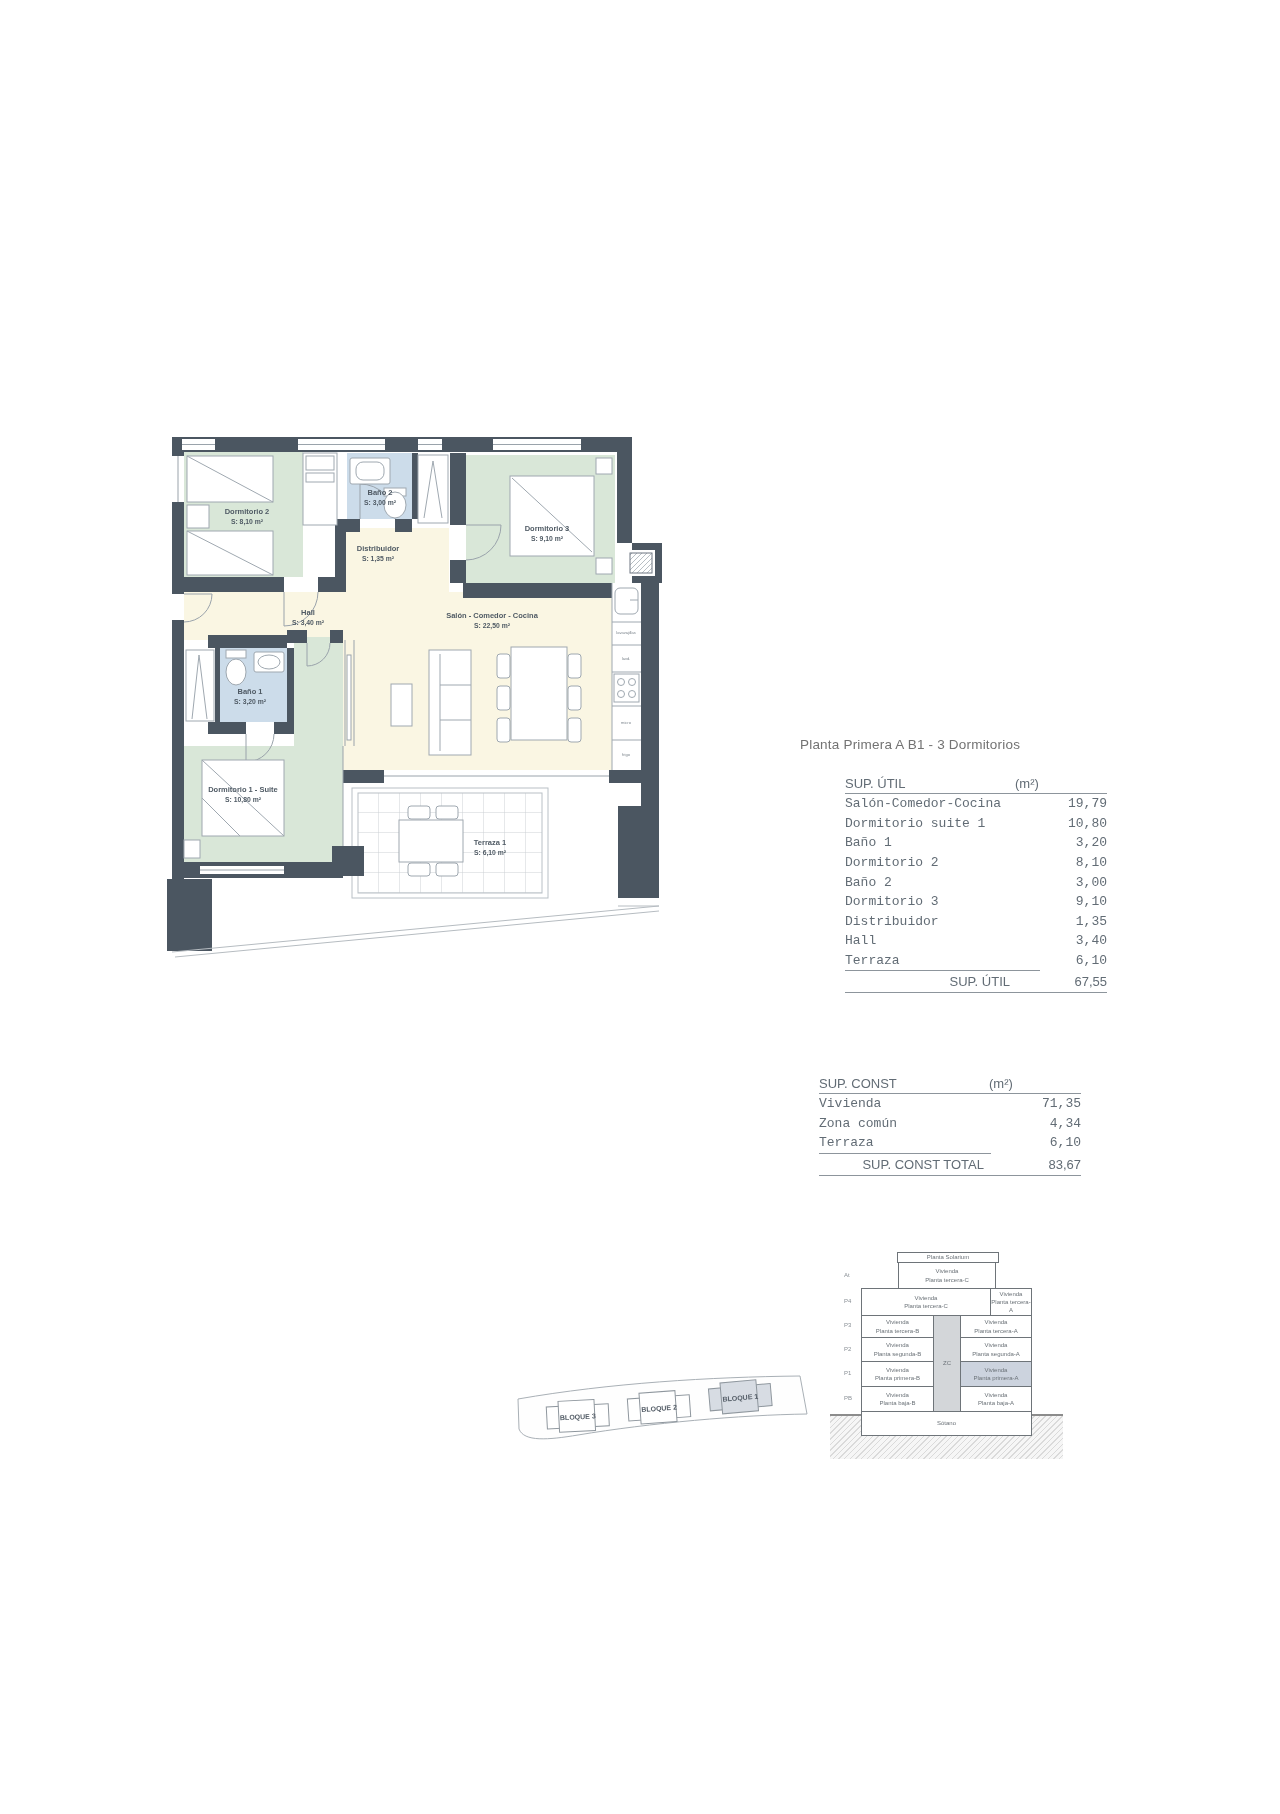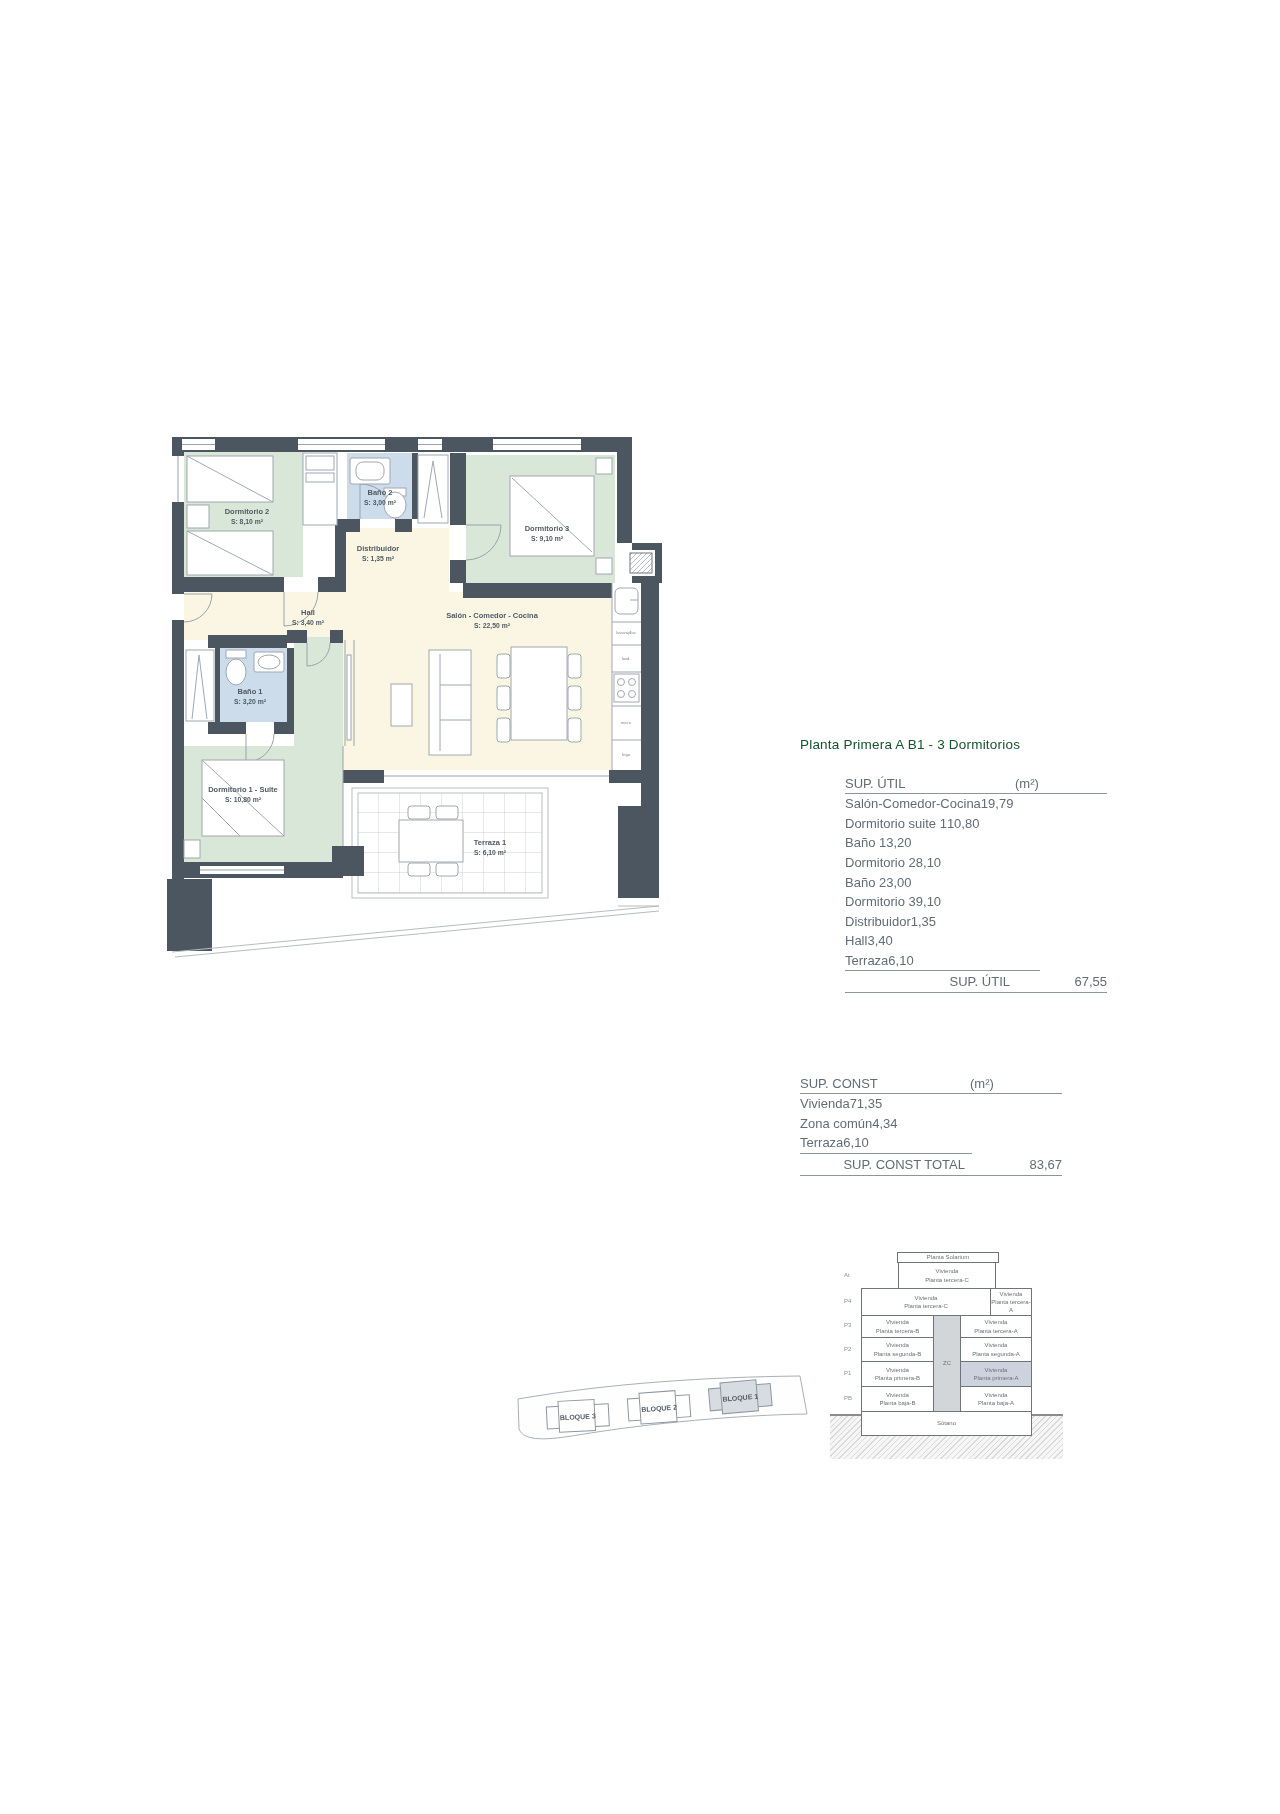--- a/index.html
+++ b/index.html
@@ -7,30 +7,30 @@
         font-family:"Liberation Sans",sans-serif;overflow:hidden;}
   .abs{position:absolute;}
 
   
   .roomlabel{position:absolute;transform:translate(-50%,-50%);text-align:center;
              color:#4f5a64;white-space:nowrap;line-height:1.35;}
   .roomlabel .rn{display:block;font-size:7.5px;font-weight:700;}
   .roomlabel .ra{display:block;font-size:6.8px;font-weight:700;}
 
   
-  .ptitle{position:absolute;left:800px;top:737px;font-size:13.5px;color:#14532d;letter-spacing:.2px;text-align:center;}
+  .ptitle{position:absolute;left:800px;top:737px;font-size:13.5px;color:#737373;letter-spacing:.2px;text-align:center;}
 
   
   .tbl{position:absolute;left:800px;width:262px;color:#626c75;font-size:13px;}
   .thead{position:relative;height:17px;}
   .thead .u{position:absolute;left:170px;top:0;}
   .hline{border-top:1.5px solid #8d959c;}
   .hline.part{width:195px;}
   .hline.part2{width:172px;}
-  .trow{display:flex;align-items:center;height:19.6px;}
+  .trow{display:flex;justify-content:space-between;align-items:center;height:19.6px;font-family:Liberation Mono, monospace;}
   .trowTotal{position:relative;height:21px;}
   .trowTotal .tlbl{position:absolute;right:97px;top:3px;}
   .trowTotal .val{position:absolute;right:0;top:3px;}
 
   
   .sb{position:absolute;box-sizing:border-box;border:1px solid #6e7479;background:#fff;
       display:flex;flex-direction:column;align-items:center;justify-content:center;
       text-align:center;font-size:6px;color:#6b7278;line-height:1.35;}
   .sb.core{background:#d3d6d9;}
   .sb.hl{background:#ccd3de;}
@@ -323,21 +323,21 @@
         <span class="val">6,10</span>
       </div>
     <div class="hline part"></div>
     <div class="trowTotal">
       <span class="tlbl">SUP. ÚTIL</span>
       <span class="val">67,55</span>
     </div>
     <div class="hline"></div>
   </div>
 
-  <div class="tbl" style="top:1076px;">
+  <div class="tbl" style="top:1076px;margin-left:19px;">
     <div class="thead">
       <span>SUP. CONST</span>
       <span class="u">(m²)</span>
     </div>
     <div class="hline"></div>
     <div class="trow">
         <span>Vivienda</span>
         <span class="val">71,35</span>
       </div>
     <div class="trow">

